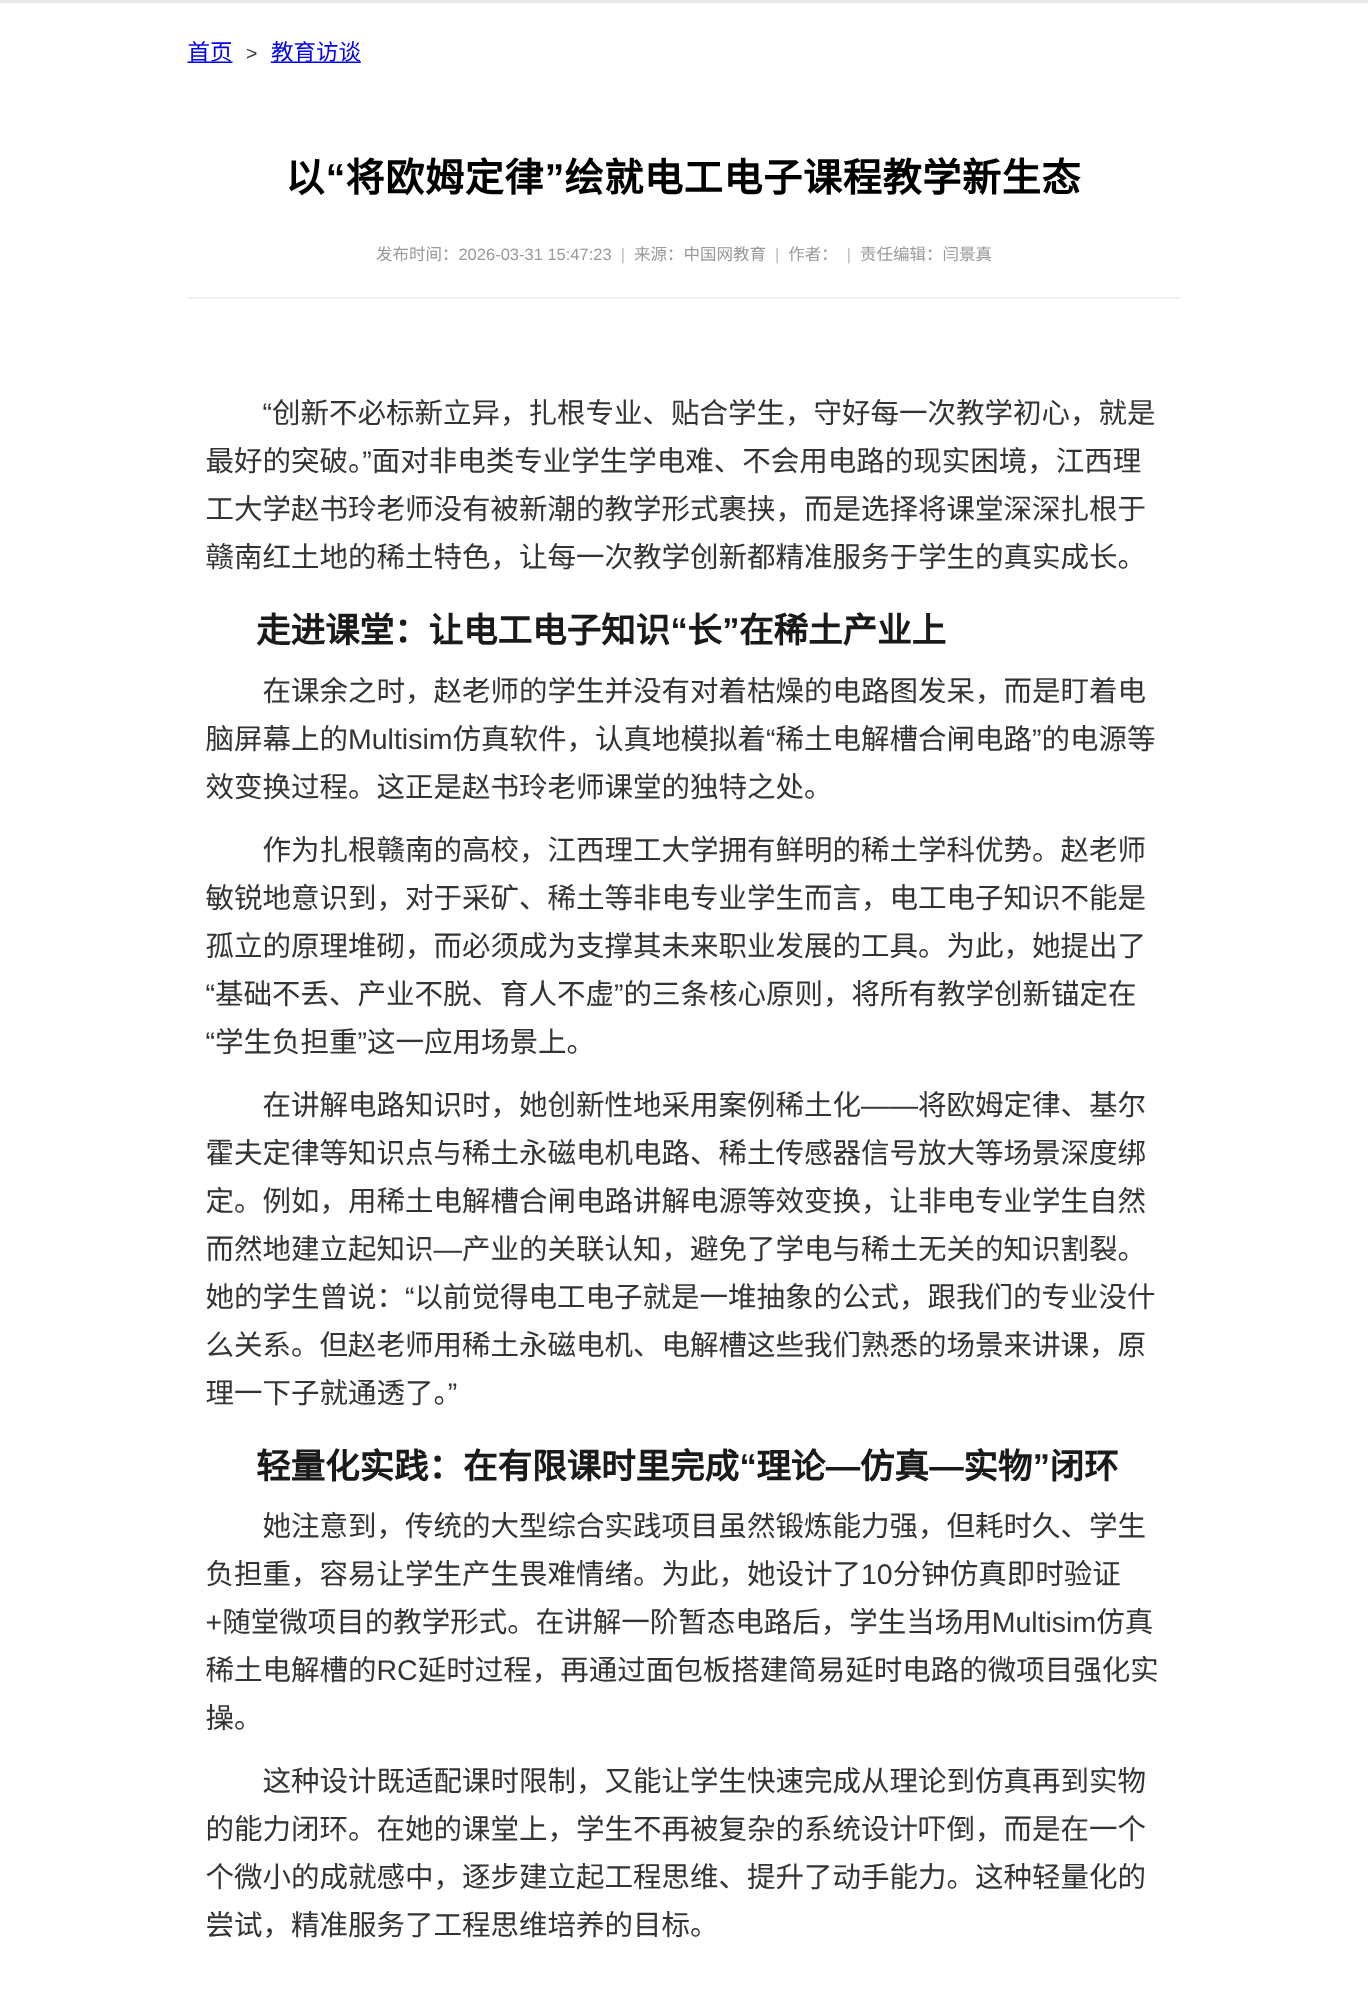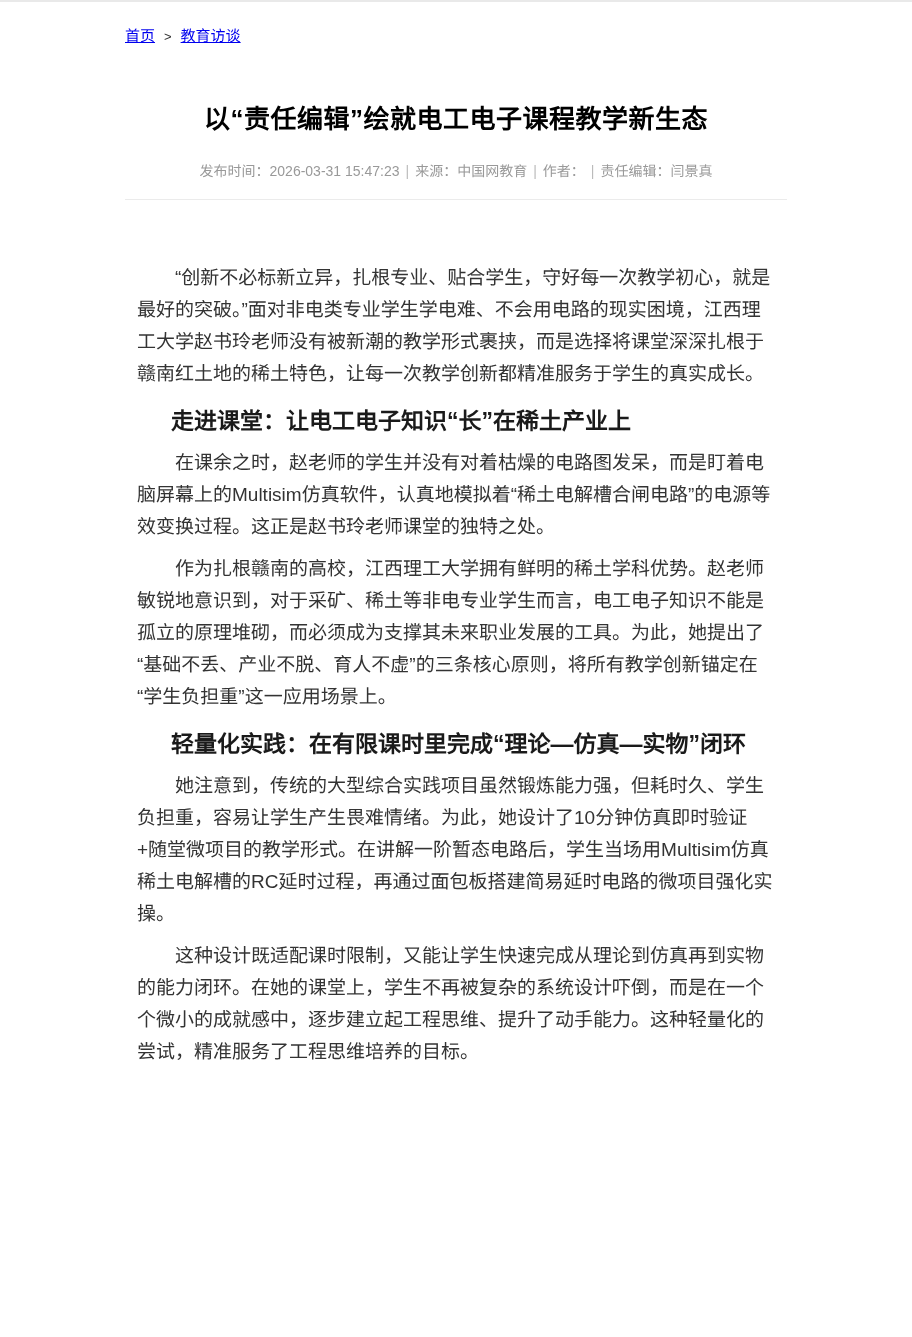--- a/index.html
+++ b/index.html
@@ -34,21 +34,21 @@
     font-size: 26px;
     line-height: 36px;
     font-weight: bold;
     color: #000000;
     letter-spacing: 0.5px;
   }
 
   .meta-line {
     margin-top: 24px;
     text-align: center;
-    font-size: 14px;
+    font-size: 11px;
     line-height: 20px;
     color: #999999;
     padding-bottom: 18px;
     border-bottom: 1px solid #ebebeb;
   }
   .meta-line .sep { margin: 0 6px; color: #bbbbbb; }
 
   .article-body {
     padding-top: 52px;
     padding-bottom: 30px;
@@ -71,29 +71,30 @@
 </style>
 </head>
 <body>
 
 <div class="container">
 
   <nav class="breadcrumb">
     <a href="#">首页</a><span class="crumb-sep">&gt;</span><a href="#">教育访谈</a>
   </nav>
 
-  <h1 class="article-title">以“责任编辑”绘就电工电子课程教学新生态</h1>
+  <h1 class="article-title">以“将欧姆定律”绘就电工电子课程教学新生态</h1>
 
   <div class="meta-line">
     <span>发布时间：</span><span>2026-03-31 15:47:23</span><span class="sep">|</span><span>来源：</span><span>中国网教育</span><span class="sep">|</span><span>作者：</span><span></span><span class="sep">|</span><span>责任编辑：</span><span>闫景真</span>
   </div>
 
   <div class="article-body">
       <p>“创新不必标新立异，扎根专业、贴合学生，守好每一次教学初心，就是最好的突破。”面对非电类专业学生学电难、不会用电路的现实困境，江西理工大学赵书玲老师没有被新潮的教学形式裹挟，而是选择将课堂深深扎根于赣南红土地的稀土特色，让每一次教学创新都精准服务于学生的真实成长。</p>
       <h2>走进课堂：让电工电子知识“长”在稀土产业上</h2>
       <p>在课余之时，赵老师的学生并没有对着枯燥的电路图发呆，而是盯着电脑屏幕上的Multisim仿真软件，认真地模拟着“稀土电解槽合闸电路”的电源等效变换过程。这正是赵书玲老师课堂的独特之处。</p>
       <p>作为扎根赣南的高校，江西理工大学拥有鲜明的稀土学科优势。赵老师敏锐地意识到，对于采矿、稀土等非电专业学生而言，电工电子知识不能是孤立的原理堆砌，而必须成为支撑其未来职业发展的工具。为此，她提出了“基础不丢、产业不脱、育人不虚”的三条核心原则，将所有教学创新锚定在“学生负担重”这一应用场景上。</p>
+      <p>在讲解电路知识时，她创新性地采用案例稀土化——将欧姆定律、基尔霍夫定律等知识点与稀土永磁电机电路、稀土传感器信号放大等场景深度绑定。例如，用稀土电解槽合闸电路讲解电源等效变换，让非电专业学生自然而然地建立起知识—产业的关联认知，避免了学电与稀土无关的知识割裂。她的学生曾说：“以前觉得电工电子就是一堆抽象的公式，跟我们的专业没什么关系。但赵老师用稀土永磁电机、电解槽这些我们熟悉的场景来讲课，原理一下子就通透了。”</p>
       <h2>轻量化实践：在有限课时里完成“理论—仿真—实物”闭环</h2>
       <p>她注意到，传统的大型综合实践项目虽然锻炼能力强，但耗时久、学生负担重，容易让学生产生畏难情绪。为此，她设计了10分钟仿真即时验证+随堂微项目的教学形式。在讲解一阶暂态电路后，学生当场用Multisim仿真稀土电解槽的RC延时过程，再通过面包板搭建简易延时电路的微项目强化实操。</p>
       <p>这种设计既适配课时限制，又能让学生快速完成从理论到仿真再到实物的能力闭环。在她的课堂上，学生不再被复杂的系统设计吓倒，而是在一个个微小的成就感中，逐步建立起工程思维、提升了动手能力。这种轻量化的尝试，精准服务了工程思维培养的目标。</p>
     </div>
 
 </div>
 
 </body></html>

